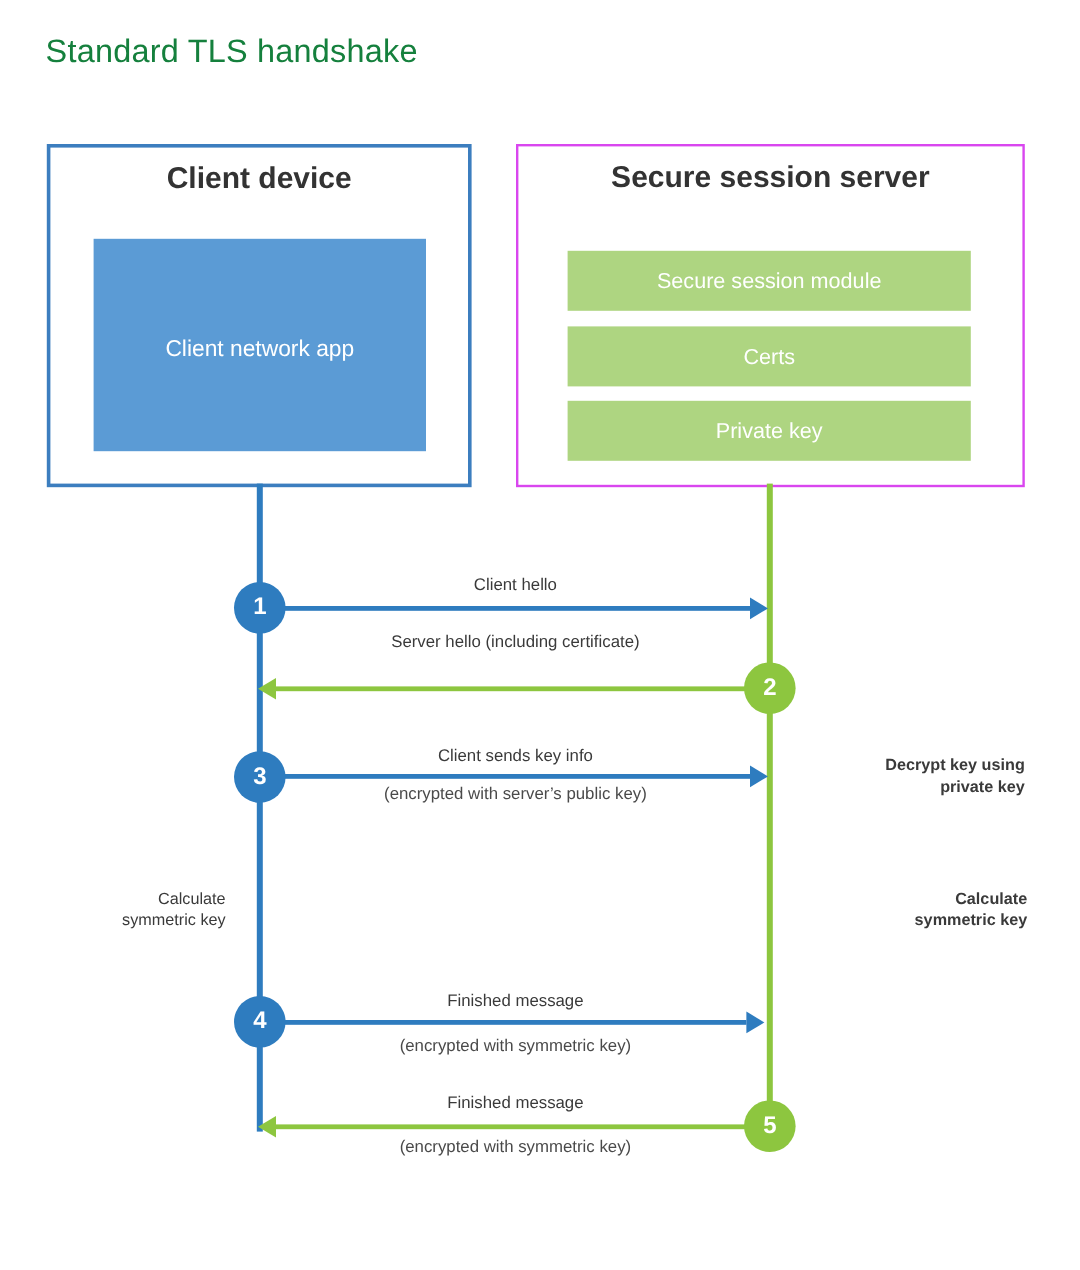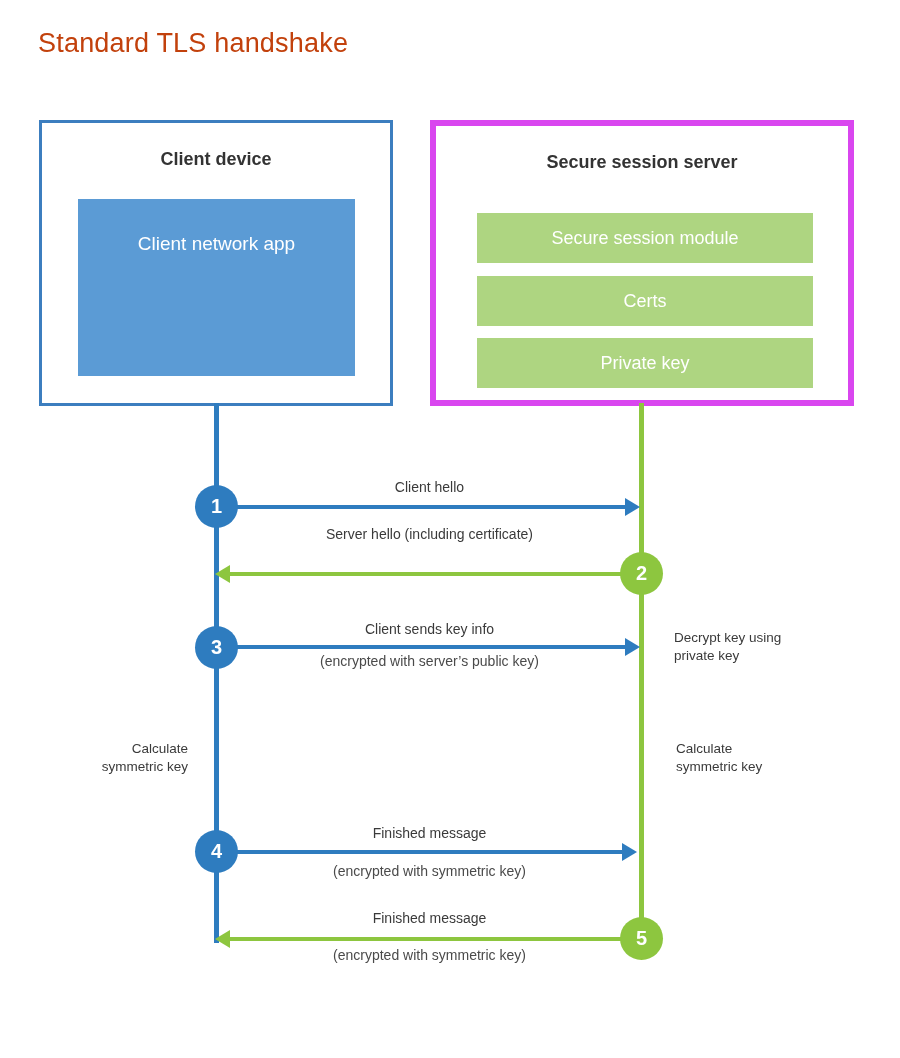--- a/index.html
+++ b/index.html
@@ -15,21 +15,21 @@
     overflow: hidden;
   }
 
   
   #page-title {
     position: absolute;
     left: 38px;
     top: 28px;
     font-size: 27px;
     font-weight: 300;
-    color: #c2410c;
+    color: #15803d;
     letter-spacing: 0.2px;
     white-space: nowrap;
   }
 
   
   .party-box {
     position: absolute;
     background: #ffffff;
     box-sizing: border-box;
   }
@@ -38,47 +38,47 @@
     top: 120px;
     width: 354px;
     height: 286px;
     border: 3px solid #3C7EBF;
   }
   #server-box {
     left: 430px;
     top: 120px;
     width: 424px;
     height: 286px;
-    border: 6px solid #d946ef;
+    border: 2px solid #d946ef;
   }
   .party-title {
     position: absolute;
     left: 0;
     right: 0;
-    top: 26px;
-    text-align: center;
-    font-size: 18px;
+    top: 12px;
+    text-align: center;
+    font-size: 25px;
     font-weight: bold;
     color: #333333;
   }
 
   
   #client-app-block {
     position: absolute;
     left: 36px;
     top: 76px;
     width: 277px;
     height: 177px;
     background: #5B9BD5;
     color: #ffffff;
     font-size: 19px;
     font-weight: 400;
     text-align: center;
     line-height: 1.35;
-    padding-top: 32px;
+    padding-top: 80px;
     box-sizing: border-box;
   }
 
   
   .server-bar {
     position: absolute;
     left: 41px;
     width: 336px;
     height: 50px;
     background: #AED581;
@@ -164,21 +164,21 @@
 
   
   .side-note {
     position: absolute;
     color: #3a3a3a;
     font-size: 13.5px;
     line-height: 1.35;
     white-space: pre-line;
   }
   .side-note.left-note  { text-align: right; }
-  .side-note.right-note { text-align: left; }
+  .side-note.right-note { text-align: right; font-weight: bold; }
 </style>
 </head>
 <body>
 
 <div id="page-title">Standard TLS handshake</div>
 
 <div id="client-box" class="party-box">
   <div class="party-title">Client device</div>
   <div id="client-app-block">Client network app</div>
 </div>

